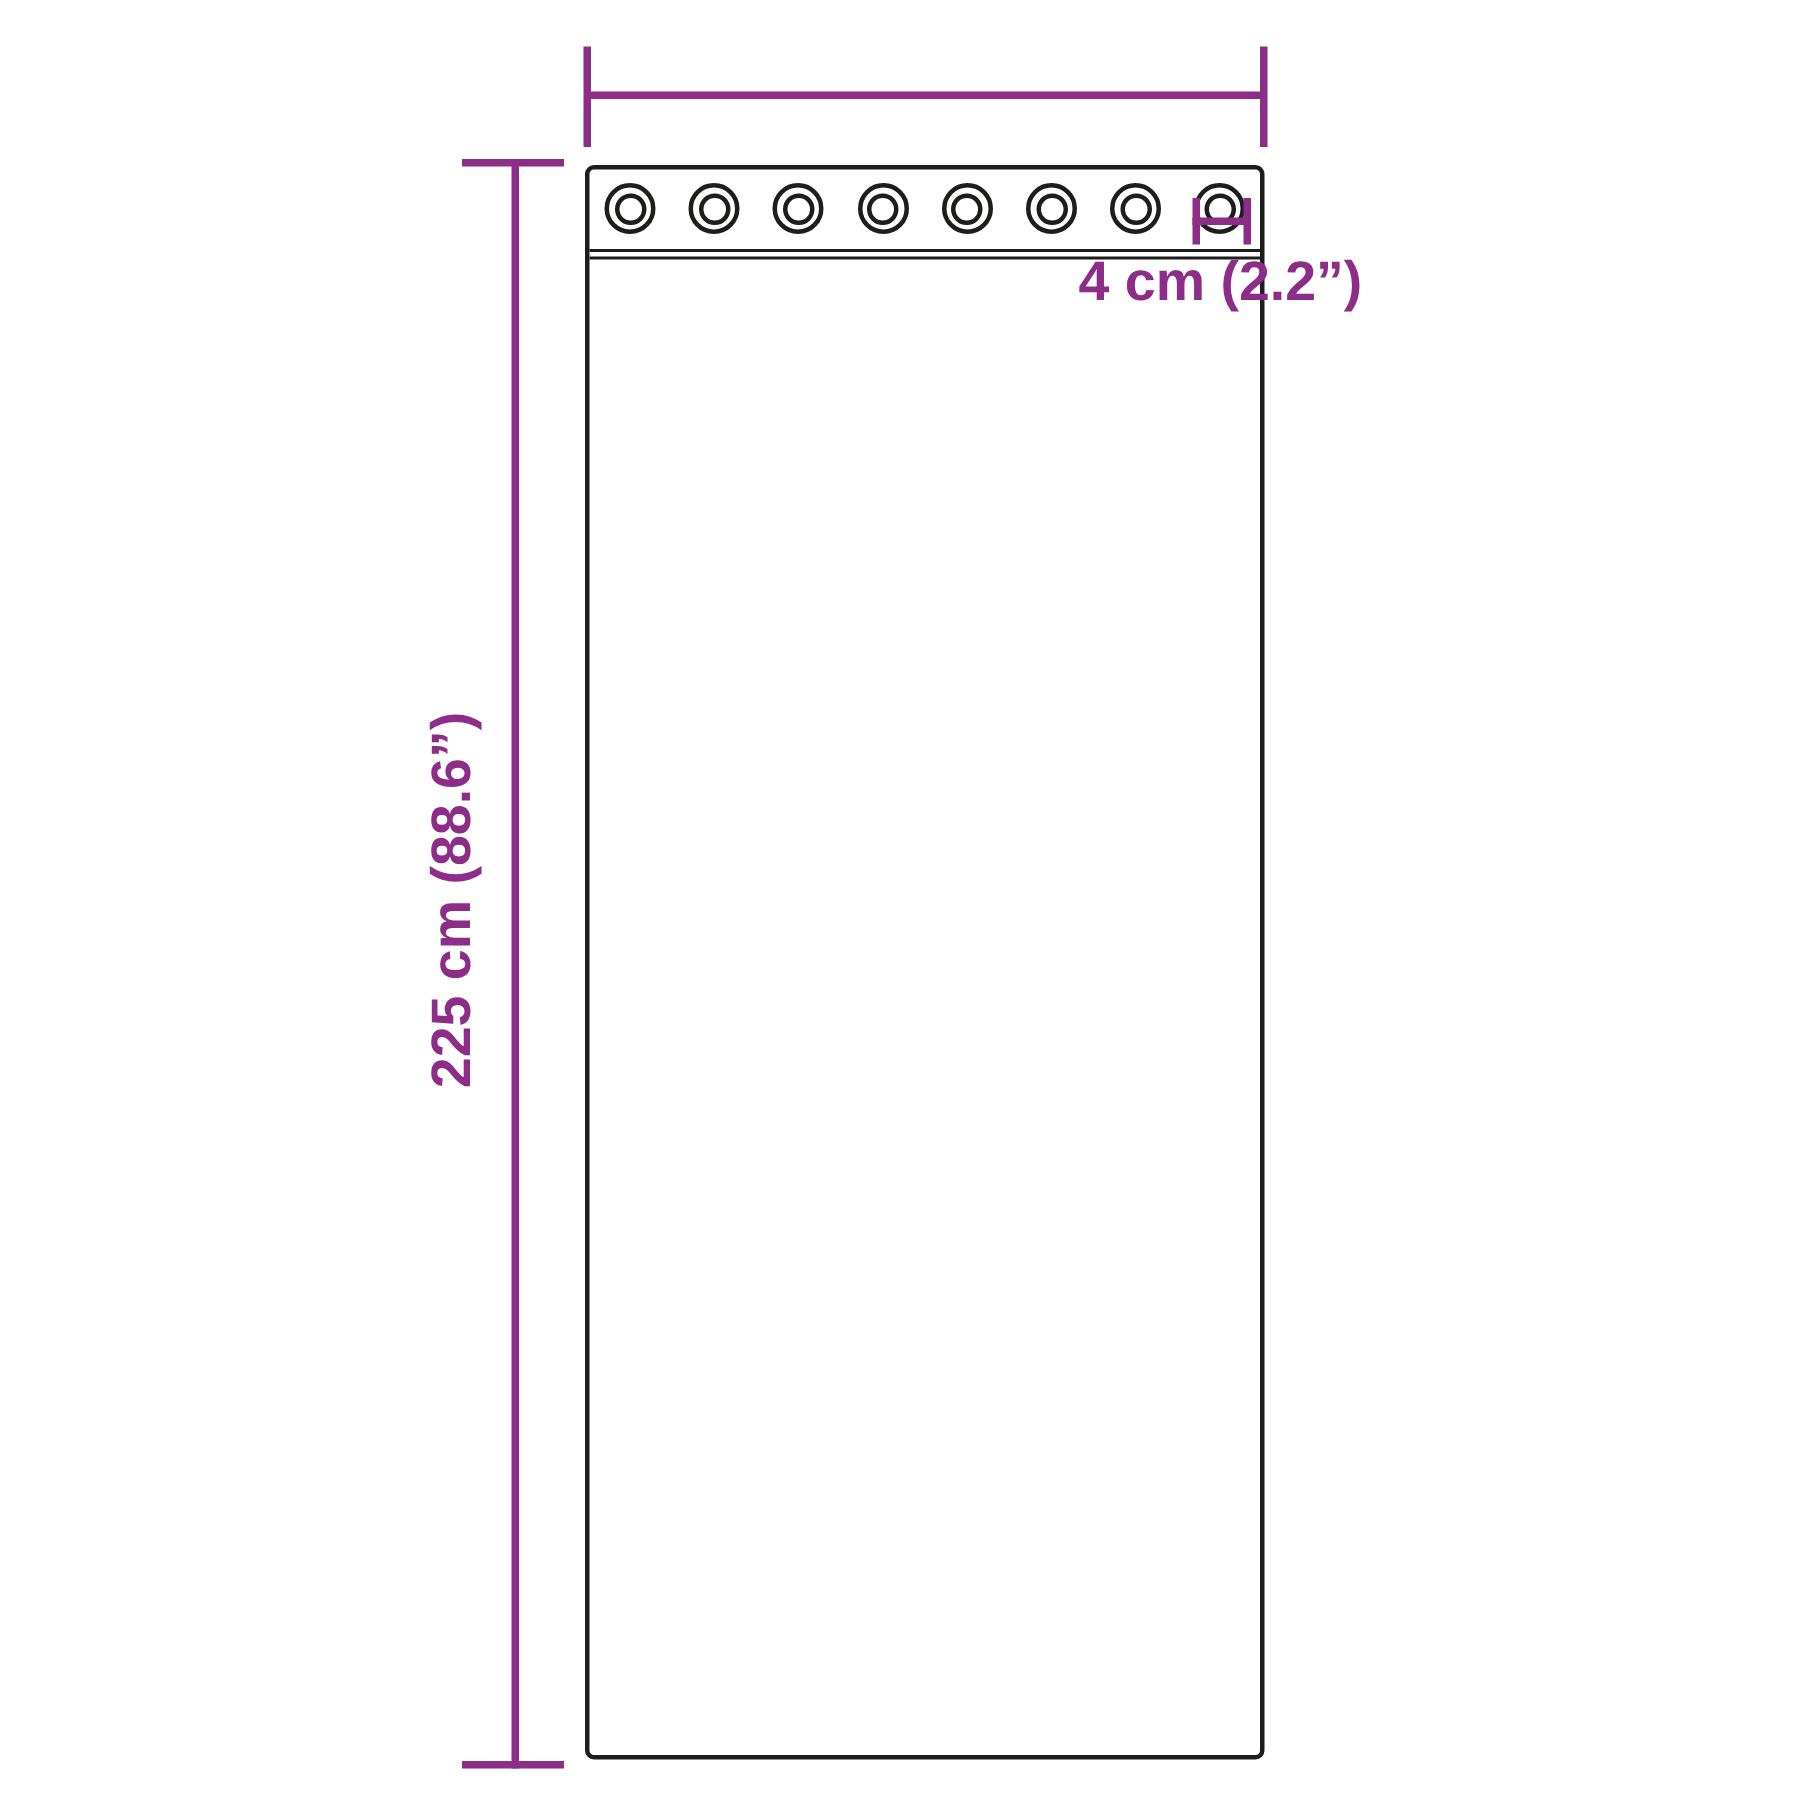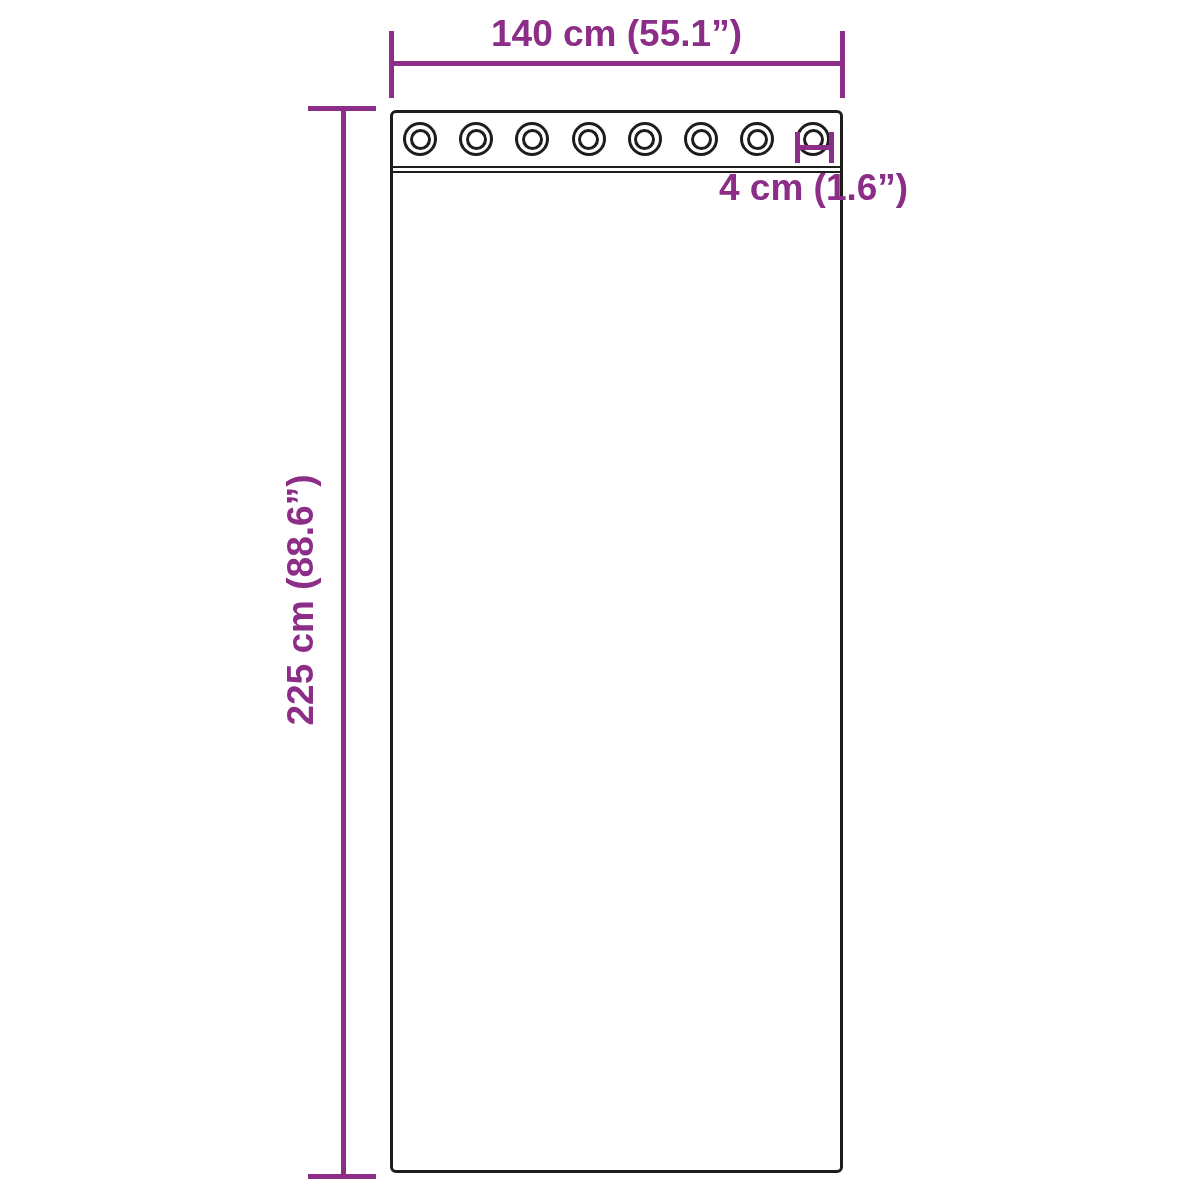--- a/index.html
+++ b/index.html
@@ -89,21 +89,20 @@
     border: 3px solid var(--ink, #1d1d1b);
     border-radius: 50%;
     background: #ffffff;
   }
 </style>
 </head>
 <body>
 
 <div class="canvas">
 
-  <div class="dim-label width-label">140 cm (55.1”)</div>
   <div class="dim-stroke width-line"></div>
   <div class="dim-stroke width-tick-left"></div>
   <div class="dim-stroke width-tick-right"></div>
 
   <div class="dim-label height-label">225 cm (88.6”)</div>
   <div class="dim-stroke height-line"></div>
   <div class="dim-stroke height-tick-top"></div>
   <div class="dim-stroke height-tick-bottom"></div>
 
   <div class="panel">
@@ -133,15 +132,15 @@
           <div class="grommet-inner"></div>
         </div>
       </div>
     <div class="seam seam-upper"></div>
     <div class="seam seam-lower"></div>
   </div>
 
   <div class="dim-stroke grom-tick-left"></div>
   <div class="dim-stroke grom-tick-right"></div>
   <div class="dim-stroke grom-line"></div>
-  <div class="dim-label grommet-size-label">4 cm (1.6”)</div>
+  <div class="dim-label grommet-size-label">4 cm (2.2”)</div>
 
 </div>
 
 </body></html>

